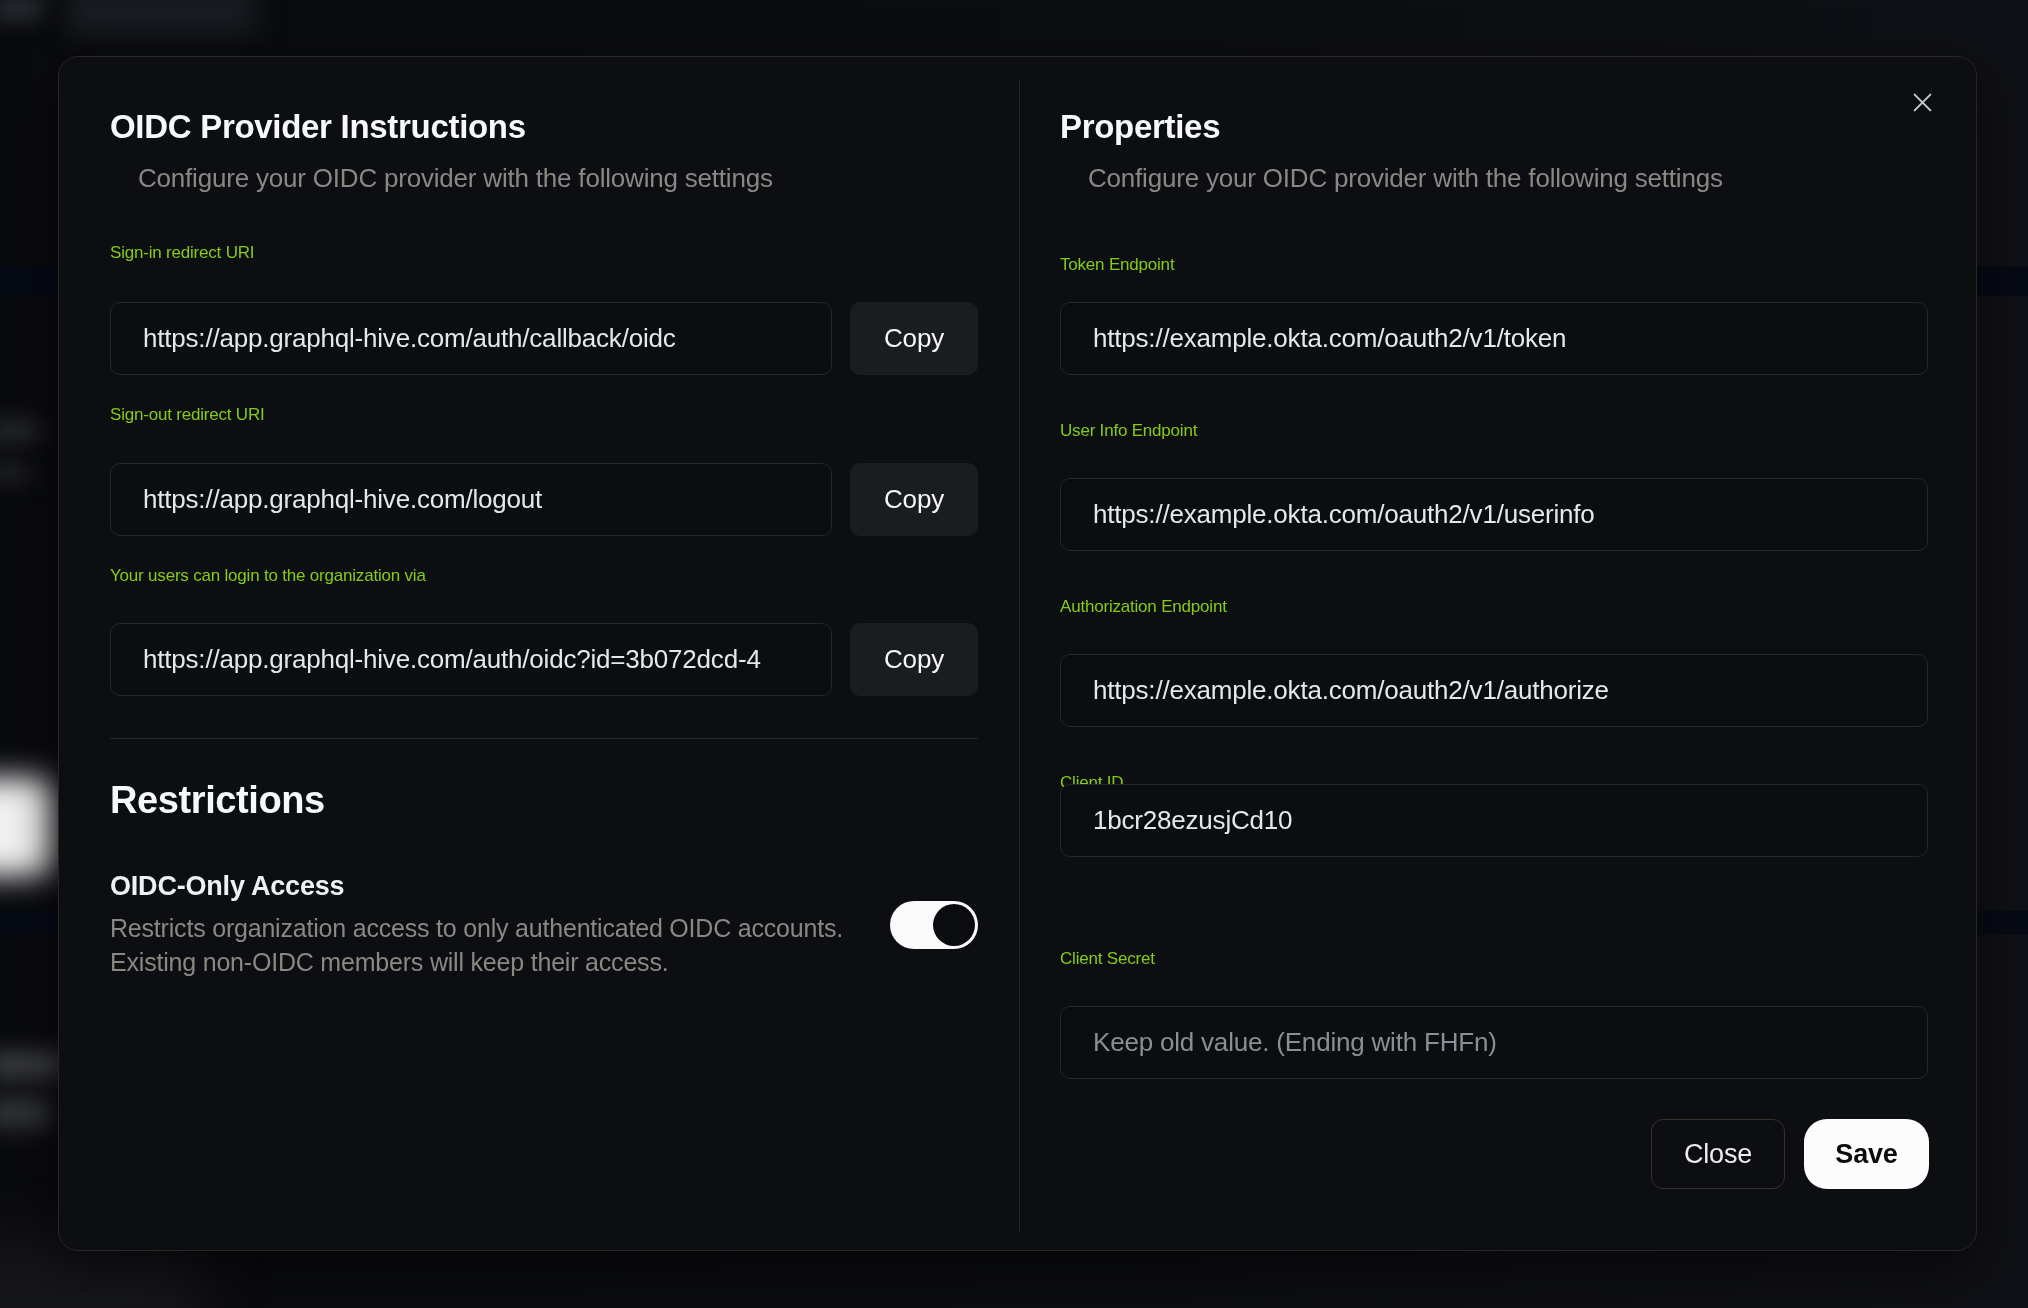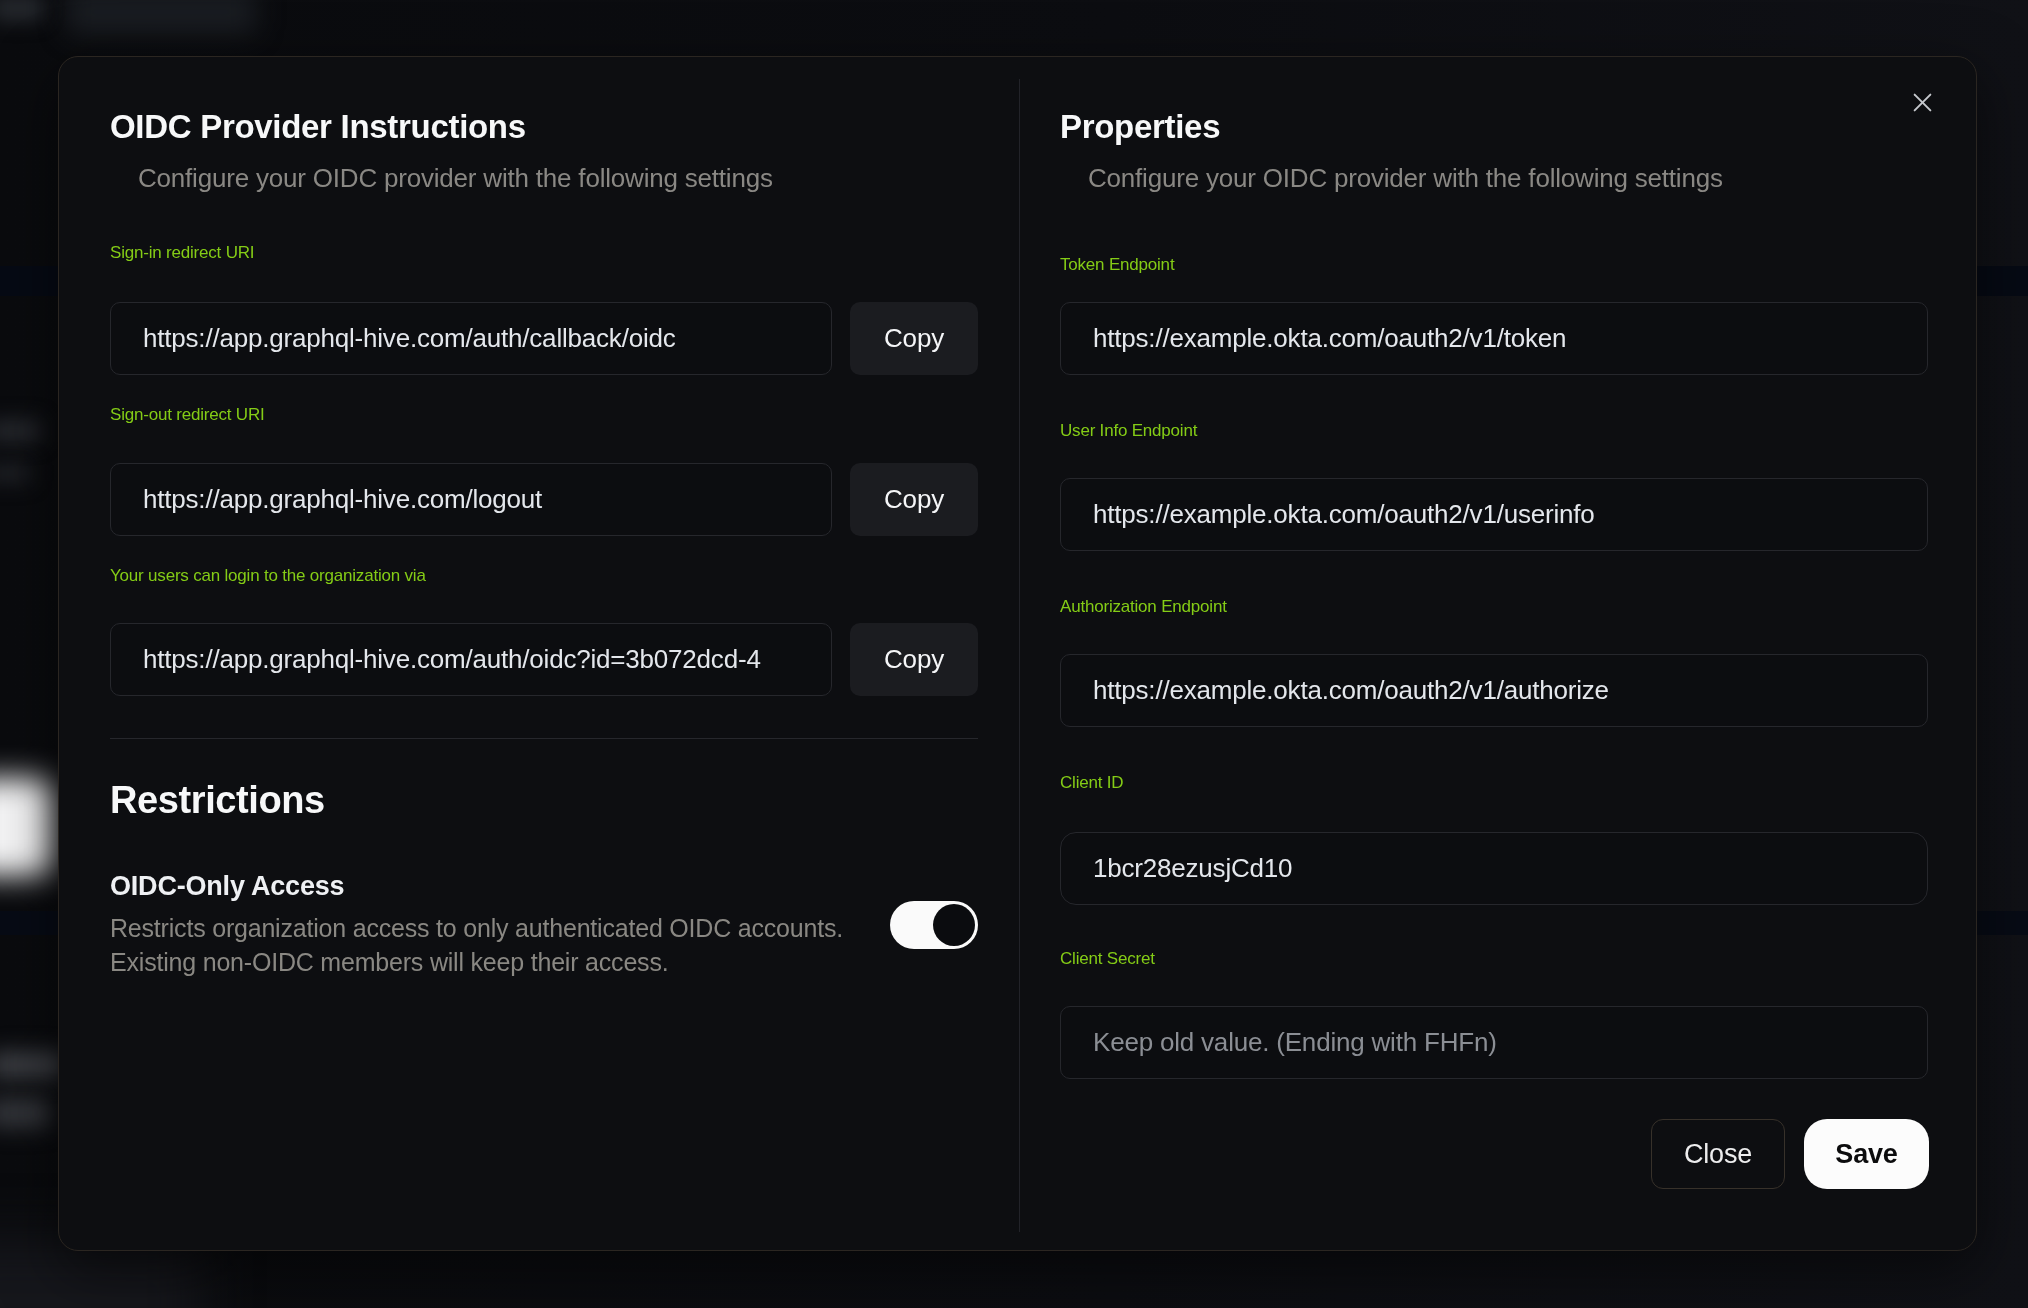--- a/index.html
+++ b/index.html
@@ -158,21 +158,21 @@
     <div class="fld-label" style="left:1001px; top:198px;text-align:center;">Token Endpoint</div>
     <input class="txt-input r-input" style="top: 245px;" type="text" value="https://example.okta.com/oauth2/v1/token">
 
     <div class="fld-label" style="left:1001px; top:364px;">User Info Endpoint</div>
     <input class="txt-input r-input" style="top: 421px;" type="text" value="https://example.okta.com/oauth2/v1/userinfo">
 
     <div class="fld-label" style="left:1001px; top:540px;">Authorization Endpoint</div>
     <input class="txt-input r-input" style="top: 597px;" type="text" value="https://example.okta.com/oauth2/v1/authorize">
 
     <div class="fld-label" style="left:1001px; top:716px;">Client ID</div>
-    <input class="txt-input r-input" style="top: 775px; border-radius: 16px;" type="text" value="1bcr28ezusjCd10">
+    <input class="txt-input r-input" style="top: 727px;" type="text" value="1bcr28ezusjCd10">
 
     <div class="fld-label" style="left:1001px; top:892px;">Client Secret</div>
     <input class="txt-input r-input" style="top: 949px;" type="text" placeholder="Keep old value. (Ending with FHFn)">
 
     <button class="btn-close">Close</button>
     <button class="btn-save">Save</button>
 
   </div>
 </div>
 

